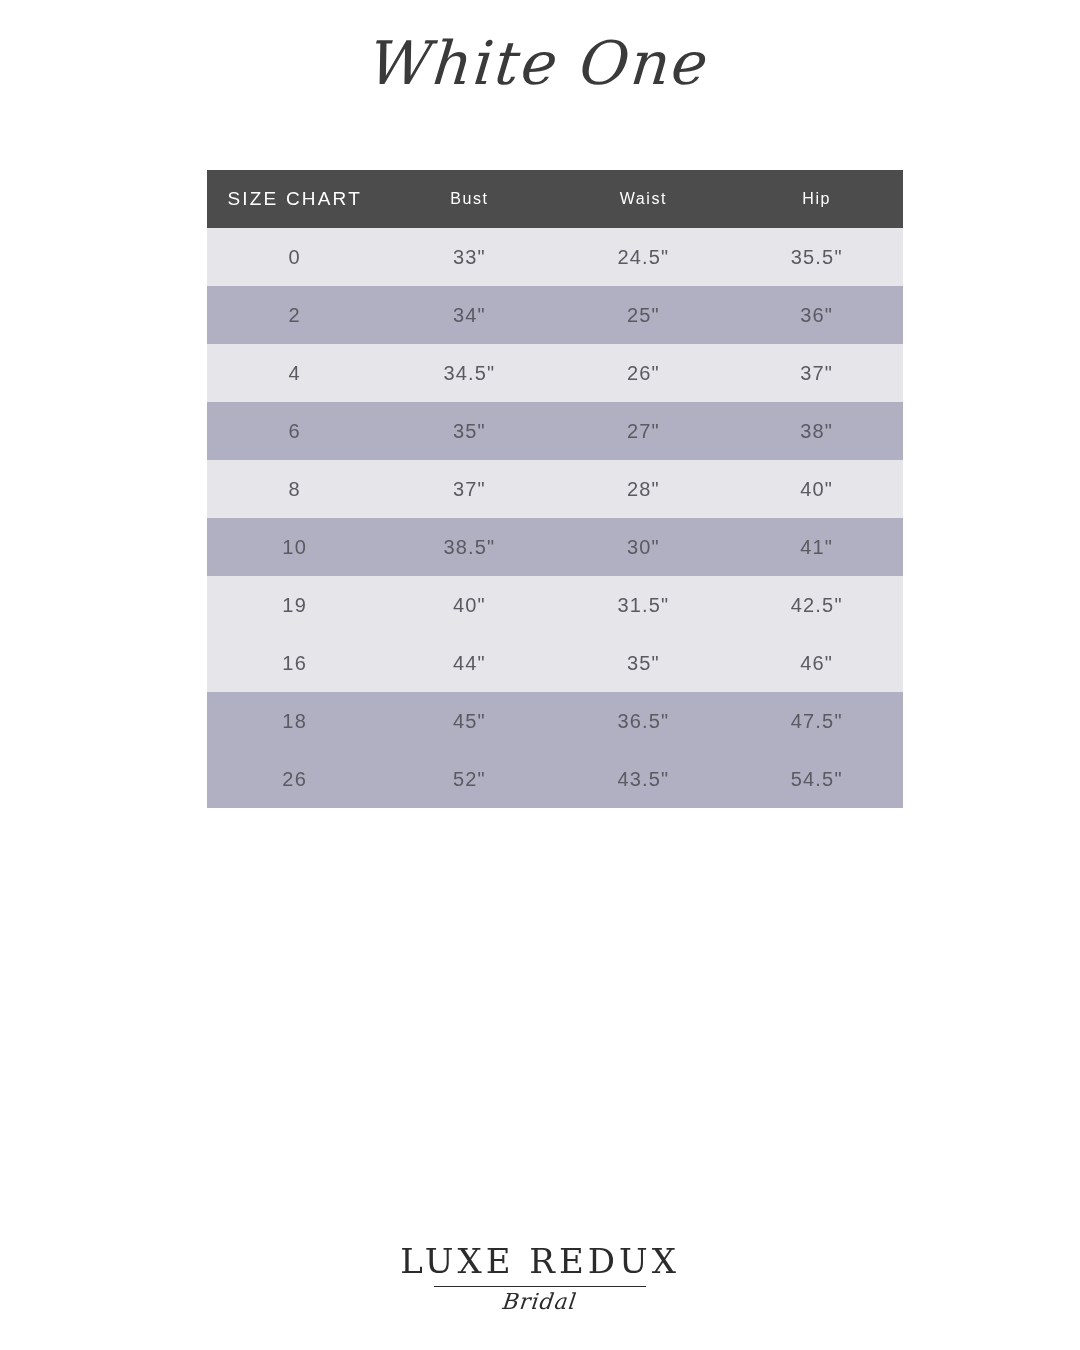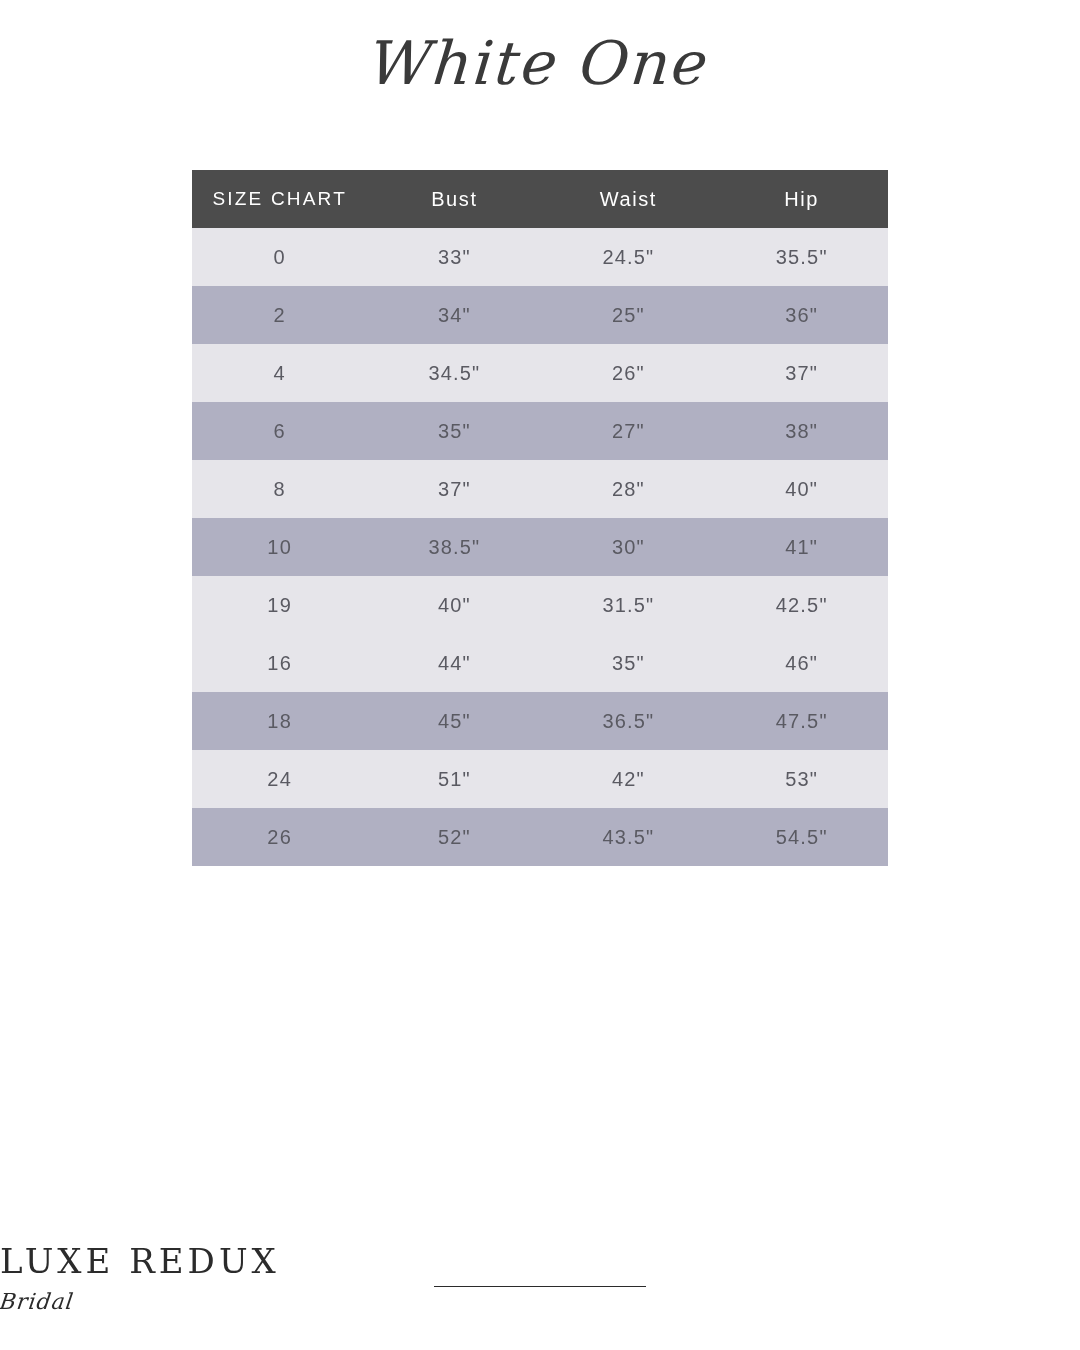--- a/index.html
+++ b/index.html
@@ -41,33 +41,34 @@
 
   
   .table-wrap {
     width: 696px;
     margin: 44px auto 0 auto;
   }
   table.size-chart {
     width: 100%;
     border-collapse: collapse;
     table-layout: fixed;
+    margin-left: 15px;
   }
   table.size-chart th,
   table.size-chart td {
     text-align: center;
     font-weight: 400;
     padding: 0;
     height: 58px;
     vertical-align: middle;
   }
   thead th {
     background: #4c4c4c;
     color: #ffffff;
-    font-size: 20px;
+    font-size: 16px;
     letter-spacing: 1.6px;
     height: 62px;
   }
   thead th.label-col {
     font-size: 19px;
     letter-spacing: 2.2px;
   }
   tbody td {
     font-size: 20px;
     color: #5a5a62;
@@ -84,20 +85,21 @@
   col.c1 { width: 25.0%; }
   col.c2 { width: 25.0%; }
   col.c3 { width: 24.8%; }
 
   
   .footer {
     position: absolute;
     left: 0;
     right: 0;
     bottom: 36px;
+    text-align: center;
   }
   .footer-main {
     font-family: "DejaVu Serif", serif;
     font-size: 34px;
     letter-spacing: 4px;
     color: #2b2b2b;
     line-height: 1.1;
   }
   .footer-rule {
     width: 212px;
@@ -188,26 +190,20 @@
           <td>44"</td>
           <td>35"</td>
           <td>46"</td>
         </tr>
         <tr class="row-dark">
           <td>18</td>
           <td>45"</td>
           <td>36.5"</td>
           <td>47.5"</td>
         </tr>
-        <tr class="row-light">
-          <td>24</td>
-          <td>51"</td>
-          <td>42"</td>
-          <td>53"</td>
-        </tr>
         <tr class="row-dark">
           <td>26</td>
           <td>52"</td>
           <td>43.5"</td>
           <td>54.5"</td>
         </tr>
       </tbody>
     </table>
   </div>
 

